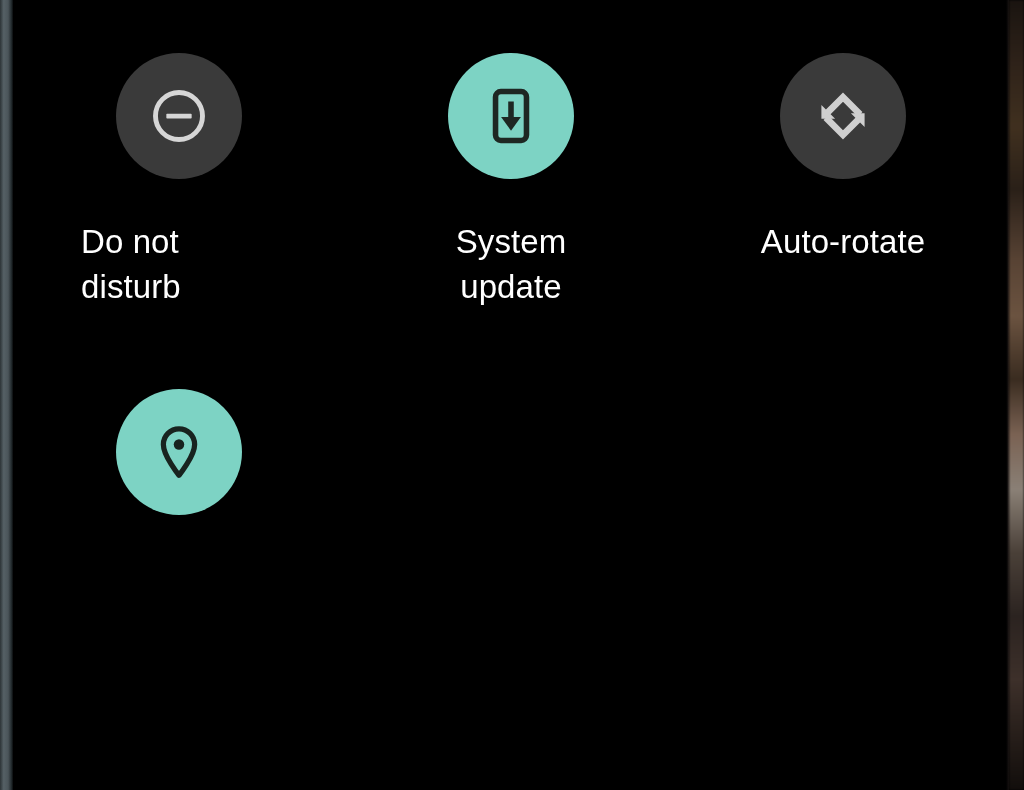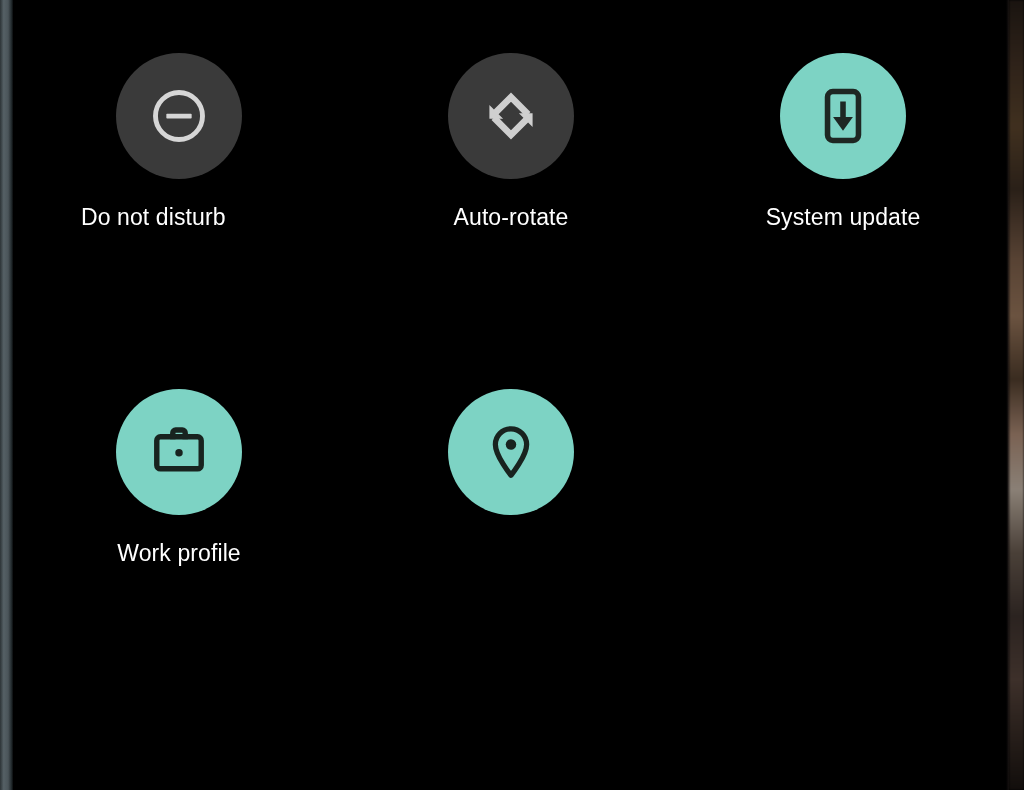--- a/index.html
+++ b/index.html
@@ -57,23 +57,23 @@
   .tile-icon {
     width:126px; height:126px;
     border-radius:50%;
     display:flex; align-items:center; justify-content:center;
     flex:0 0 auto;
   }
   .tile-icon.dark { background:#3a3a3a; }
   .tile-icon.accent { background:#7dd3c4; }
 
   .tile-label {
-    margin-top:16px;
+    margin-top:40px;
     color:#ffffff;
-    font-size:23px;
+    font-size:33px;
     line-height:45px;
     text-align:center;
     letter-spacing:0.1px;
     max-width:215px;
     word-wrap:break-word;
   }
   
   .tile.align-dnd .tile-label { text-align:left; width:170px; margin-left:-26px; }
 
   svg { display:block; }
@@ -92,54 +92,44 @@
         <div class="tile-icon dark">
           <svg width="62" height="62" viewBox="0 0 24 24" aria-hidden="true">
             <circle cx="12" cy="12" r="9.1" fill="none" stroke="#d6d6d6" stroke-width="1.9"></circle>
             <rect x="7.1" y="11.1" width="9.8" height="1.85" rx="0.3" fill="#d6d6d6"></rect>
           </svg>
         </div>
         <div class="tile-label">Do not disturb</div>
       </div>
 
       <div class="tile">
+        <div class="tile-icon accent">
+          <svg width="58" height="58" viewBox="0 0 24 24" aria-hidden="true">
+            <rect x="5.6" y="1.9" width="12.8" height="20.2" rx="2.2" fill="none" stroke="#1e2723" stroke-width="2.3"></rect>
+            <rect x="10.85" y="6.0" width="2.3" height="8.0" fill="#1e2723"></rect>
+            <path d="M7.9 12.4 L12.0 18.1 L16.1 12.4 Z" fill="#1e2723"></path>
+          </svg>
+        </div>
+        <div class="tile-label">System update</div>
+      </div>
+
+      <div class="tile">
         <div class="tile-icon dark">
           <svg width="64" height="64" viewBox="0 0 24 24" aria-hidden="true">
             <g fill="#cfcfcf">
 
               <path d="M12.0 3.2 L19.3 10.5 L17.55 12.25 L12.0 6.7 L7.35 11.35 L9.05 13.05 L3.9 13.05 L3.9 7.9 L5.6 9.6 Z"></path>
 
               <path d="M12.0 20.8 L4.7 13.5 L6.45 11.75 L12.0 17.3 L16.65 12.65 L14.95 10.95 L20.1 10.95 L20.1 16.1 L18.4 14.4 Z"></path>
             </g>
           </svg>
         </div>
         <div class="tile-label">Auto-rotate</div>
       </div>
 
-      <div class="tile">
-        <div class="tile-icon accent">
-          <svg width="58" height="58" viewBox="0 0 24 24" aria-hidden="true">
-            <rect x="5.6" y="1.9" width="12.8" height="20.2" rx="2.2" fill="none" stroke="#1e2723" stroke-width="2.3"></rect>
-            <rect x="10.85" y="6.0" width="2.3" height="8.0" fill="#1e2723"></rect>
-            <path d="M7.9 12.4 L12.0 18.1 L16.1 12.4 Z" fill="#1e2723"></path>
-          </svg>
-        </div>
-        <div class="tile-label">System update</div>
-      </div>
-
-      <div class="tile">
-        <div class="tile-icon accent">
-          <svg width="62" height="62" viewBox="0 0 24 24" aria-hidden="true">
-            <path d="M9.6 6.0 L9.6 4.6 A1.1 1.1 0 0 1 10.7 3.5 L13.3 3.5 A1.1 1.1 0 0 1 14.4 4.6 L14.4 6.0" fill="none" stroke="#18231f" stroke-width="2.1" stroke-linecap="square"></path>
-            <rect x="3.4" y="6.1" width="17.2" height="12.4" rx="1.4" fill="none" stroke="#18231f" stroke-width="2.1"></rect>
-            <circle cx="12" cy="12.3" r="1.45" fill="#18231f"></circle>
-          </svg>
-        </div>
-        <div class="tile-label">Work profile</div>
-      </div>
 
 
       <div class="tile">
         <div class="tile-icon accent">
           <svg width="60" height="60" viewBox="0 0 24 24" aria-hidden="true">
             <path d="M12 2.7 C8.55 2.7 5.75 5.5 5.75 8.95 C5.75 13.6 12 21.3 12 21.3 C12 21.3 18.25 13.6 18.25 8.95 C18.25 5.5 15.45 2.7 12 2.7 Z" fill="none" stroke="#18231f" stroke-width="2.1" stroke-linejoin="round"></path>
             <circle cx="12" cy="9.0" r="2.1" fill="#18231f"></circle>
           </svg>
         </div>
       </div>

